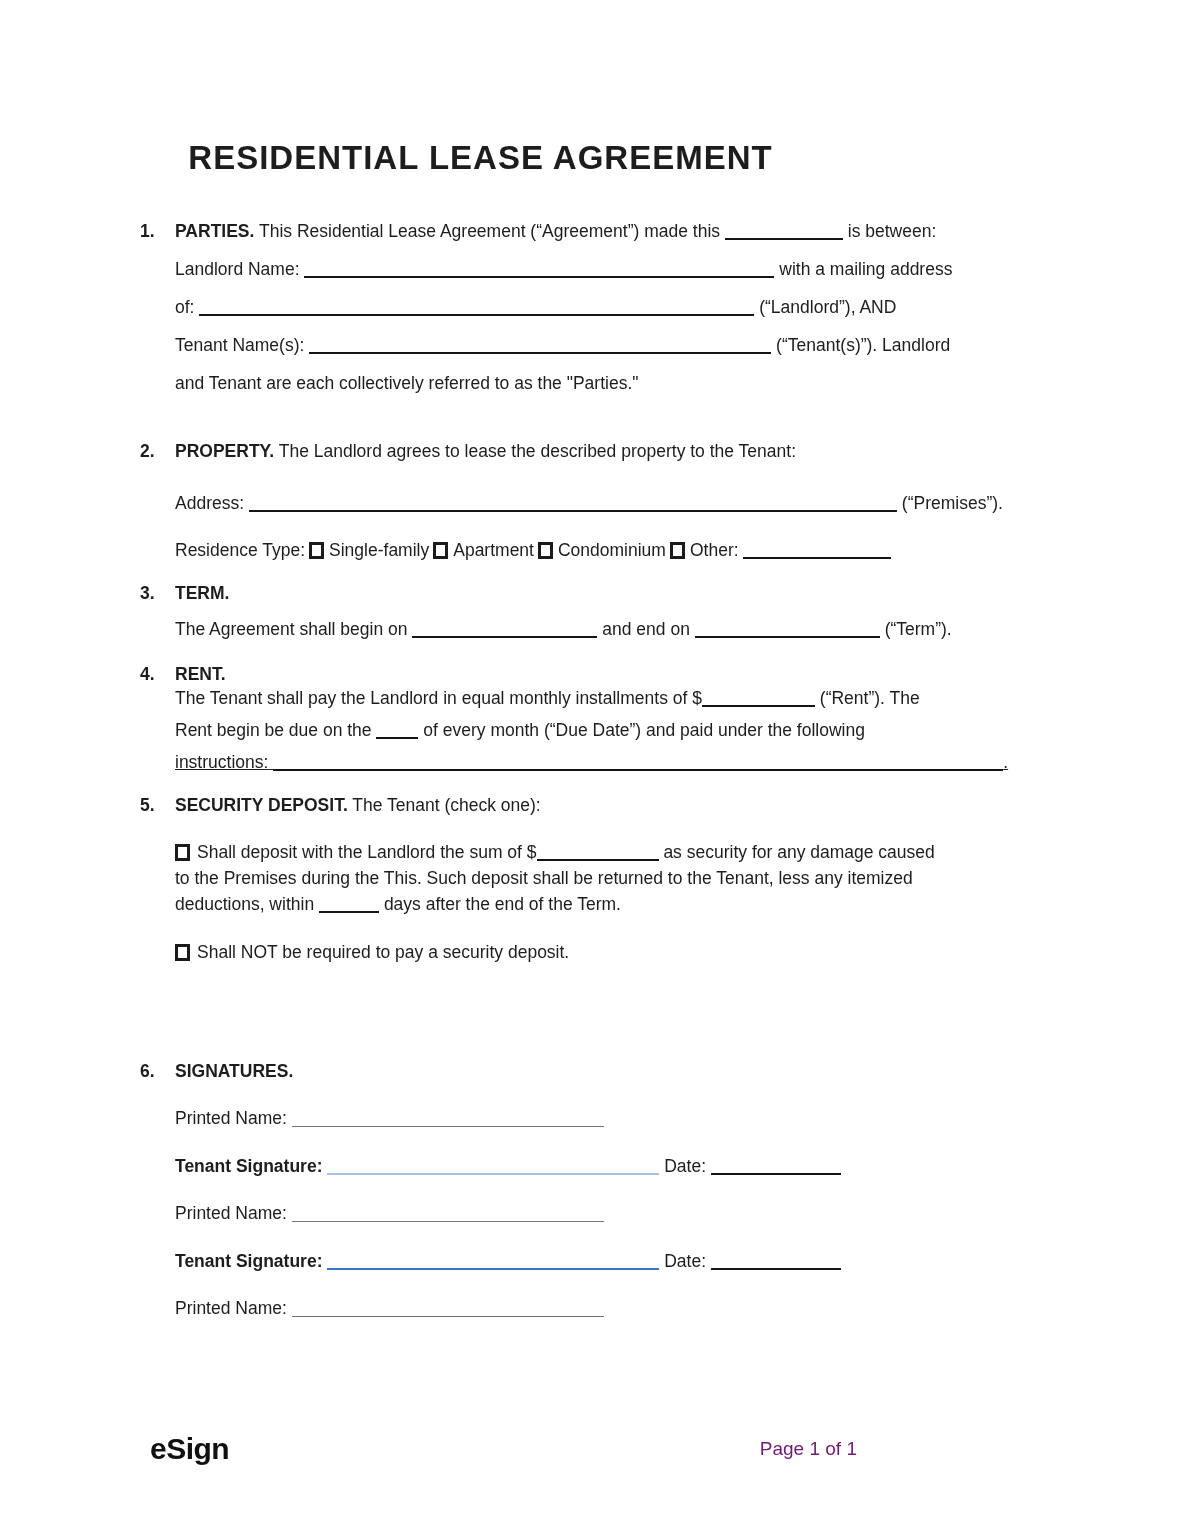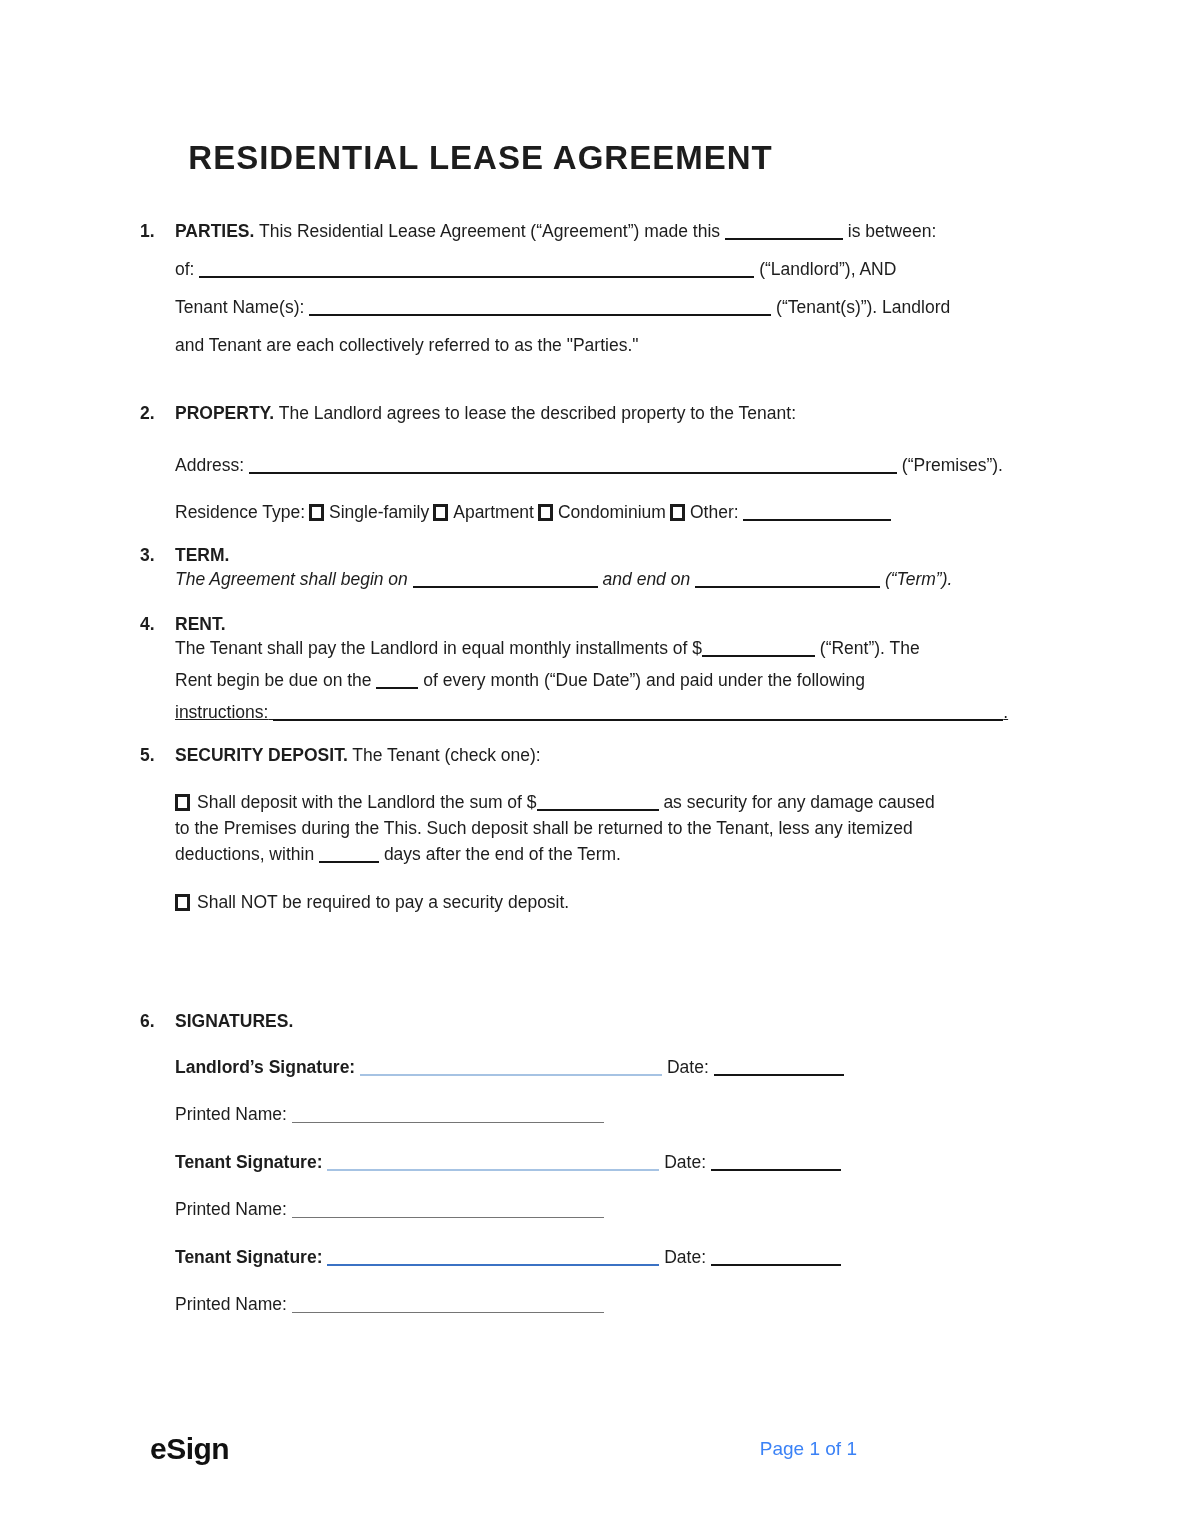--- a/index.html
+++ b/index.html
@@ -77,38 +77,43 @@
   .sd-line { font-size: 17.5px; line-height: 26px; white-space: nowrap; }
 
   .footer {
     position: absolute;
     left: 150px; right: 164px; bottom: 70px;
     display: flex;
     justify-content: space-between;
     align-items: center;
   }
   .logo { font-size: 30px; font-weight: 700; letter-spacing: -0.5px; color: #111; }
-  .page-label { font-size: 19px; color: #3b82f6; }
+  .page-label { font-size: 19px; color: #701a75; }
 </style>
 </head>
 <body>
 
 <div class="page">
 
   <h1 class="title">RESIDENTIAL LEASE AGREEMENT</h1>
 
   <div class="section">
     <div class="line hrow" style="margin-top:41px;">
       <span class="num">1.</span>
       <span><b>PARTIES.</b>
         <span>This Residential Lease Agreement (“Agreement”) made this</span>
         <span class="blank" style="width:118px;"></span>
         <span>is between:</span></span>
     </div>
     <div class="line indent mt-14">
+      <span>Landlord Name:</span>
+      <span class="blank" style="width:470px;"></span>
+      <span>with a mailing address</span>
+    </div>
+    <div class="line indent mt-14">
       <span>of:</span>
       <span class="blank" style="width:555px;"></span>
       <span>(“Landlord”), AND</span>
     </div>
     <div class="line indent mt-14">
       <span>Tenant Name(s):</span>
       <span class="blank" style="width:462px;"></span>
       <span>(“Tenant(s)”). Landlord</span>
     </div>
     <div class="line indent mt-14">and Tenant are each collectively referred to as the "Parties."</div>
@@ -129,21 +134,21 @@
       <span>Residence Type:</span><span class="checkbox"></span><span>Single-family</span><span class="checkbox"></span><span>Apartment</span><span class="checkbox"></span><span>Condominium</span><span class="checkbox"></span><span>Other:</span>
       <span class="blank" style="width:148px;"></span>
     </div>
   </div>
 
   <div class="section">
     <div class="line hrow" style="margin-top:19px;">
       <span class="num">3.</span>
       <b>TERM.</b>
     </div>
-    <div class="line indent" style="font-style:italic;">
+    <div class="line indent" style="margin-top:12px;">
       <span>The Agreement shall begin on</span>
       <span class="blank" style="width:185px;"></span>
       <span>and end on</span>
       <span class="blank" style="width:185px;"></span>
       <span>(“Term”).</span>
     </div>
   </div>
 
   <div class="section">
     <div class="line hrow" style="margin-top:21px;">
@@ -185,26 +190,20 @@
       <span class="checkbox opt"></span><span>Shall NOT be required to pay a security deposit.</span>
     </div>
   </div>
 
   <div class="section">
     <div class="line hrow" style="margin-top:95px;">
       <span class="num">6.</span>
       <b>SIGNATURES.</b>
     </div>
 
-    <div class="line indent" style="margin-top:22px;">
-      <b>Landlord’s Signature:</b>
-      <span class="sig-line" style="width:302px;"></span>
-      <span>Date:</span>
-      <span class="blank" style="width:130px;"></span>
-    </div>
     <div class="line indent" style="margin-top:23px;">
       <span>Printed Name:</span>
       <span class="pn-line" style="width:312px;"></span>
     </div>
 
     <div class="line indent" style="margin-top:24px;">
       <b>Tenant Signature:</b>
       <span class="sig-line" style="width:332px;"></span>
       <span>Date:</span>
       <span class="blank" style="width:130px;"></span>

